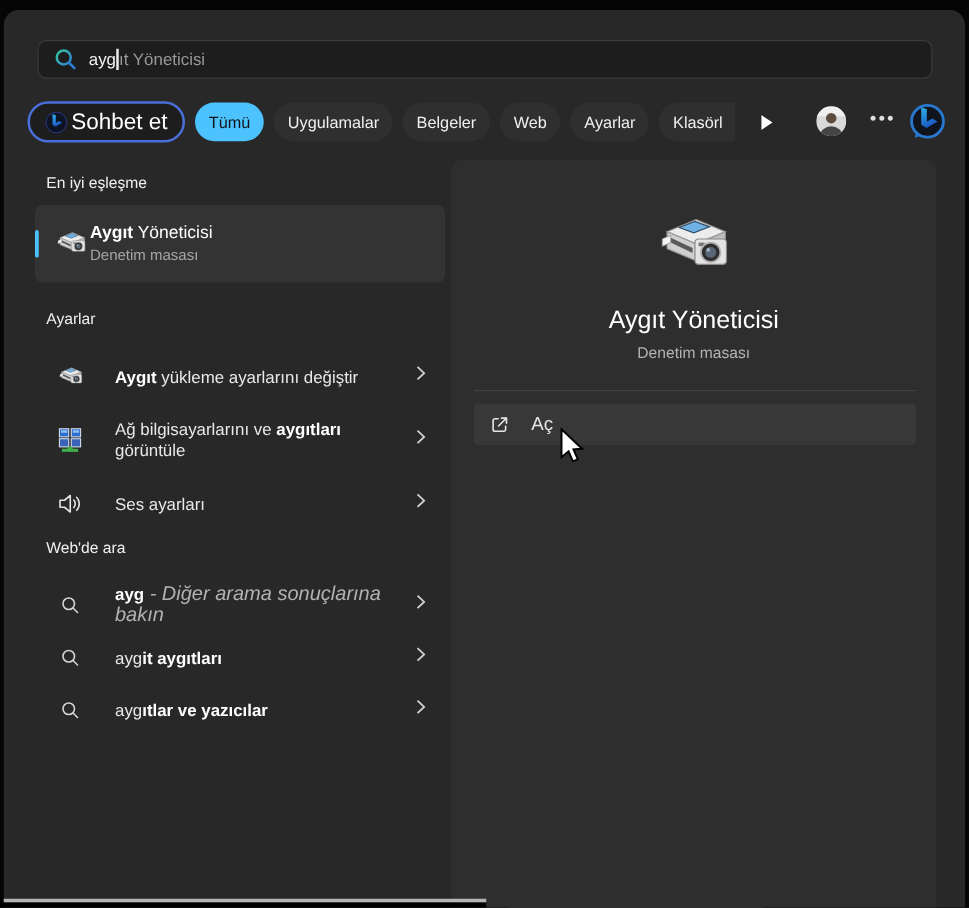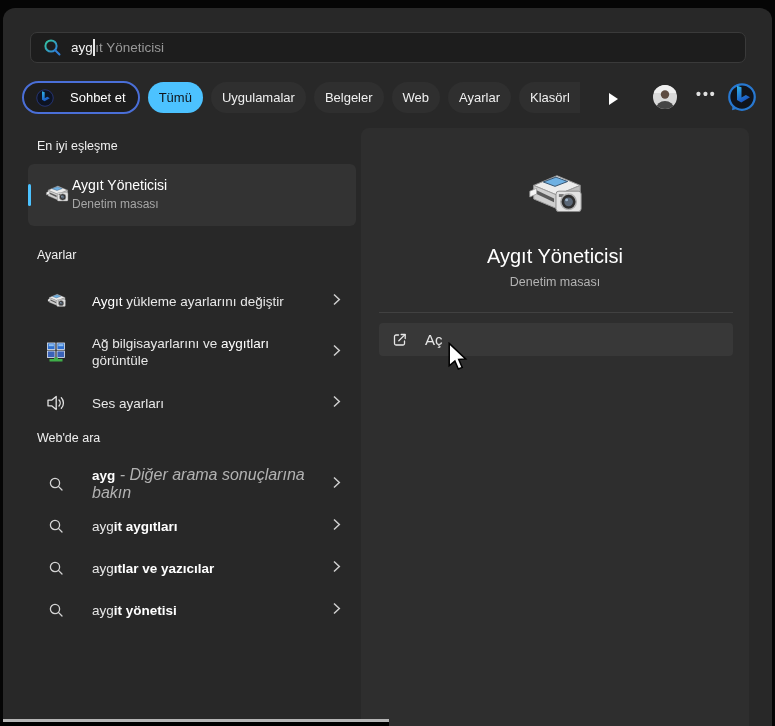--- a/index.html
+++ b/index.html
@@ -15,39 +15,39 @@
                background:#1d1d1d; border:1px solid #3a3a3a; border-radius:7px;
                display:flex; align-items:center; padding-left:12px; gap:9px; }
   #searchtext { font-size:13.5px; display:flex; align-items:center; }
   .typed { color:#f2f2f2; }
   .caret { width:1.5px; height:17px; background:#e8e8e8; margin:0 0.5px; }
   .suggest { color:#989898; }
 
   
   #tabsrow { position:absolute; left:19px; top:73px; width:730px; height:33px; }
   #tabflex { display:flex; align-items:center; gap:8px; height:33px; }
-  .chatpill { display:flex; align-items:center; gap:16px; height:33px; padding:0 12px;
+  .chatpill { display:flex; align-items:center; gap:3px; height:33px; padding:0 12px;
               background:#1d1d1d; border:2px solid #4a6fd8; border-radius:17px;
-              color:#fff; font-size:13px; }
+              color:#fff; font-size:18px; }
   .pill { display:flex; align-items:center; height:31px; padding:7px 11px;
           background:#2f2f2f; border-radius:16px; color:#f0f0f0; font-size:13px;
           white-space:nowrap; }
   .pill.selected { background:#4cc2ff; color:#101418; }
   .pill.clipped { border-radius:16px 0 0 16px; max-width:61px; overflow:hidden;text-align:right; }
   #tab-scroll { position:absolute; left:587px; top:10px; }
   #avatar { position:absolute; left:631px; top:4px; }
   #moredots { position:absolute; left:674px; top:5px; color:#e0e0e0; font-size:14px;
               letter-spacing:2px; font-weight:700; }
   #bing-right { position:absolute; left:705px; top:1px; }
 
   
   .sechead { position:absolute; left:34px; color:#f0f0f0; font-size:12.5px; font-weight:400; }
   .row { position:absolute; left:25px; width:327px; display:flex; align-items:center; }
   .rowtext { color:#e8e8e8; font-size:13.5px; }
-  .rowtext b, .titleline b { font-weight:400; color:#fff; }
+  .rowtext b, .titleline b { font-weight:700; color:#fff; }
   .chev { position:absolute; right:14px; top:50%; transform:translateY(-50%); }
 
   #bestitem { position:absolute; left:25px; top:156px; width:328px; height:62px;
               background:#333333; border-radius:6px; }
   #accentbar { position:absolute; left:0px; top:20px; width:3px; height:22px;
                background:#4cc2ff; border-radius:2px; }
   #bestitem .icon { position:absolute; left:16px; top:18px; }
   .titleline { color:#fff; font-size:14px; position:absolute; left:44px; top:13px; }
   .subline  { color:#a6a6a6; font-size:12px; position:absolute; left:44px; top:33px; }
 
@@ -292,34 +292,20 @@
         </svg>
     </span>
     <div class="rowtext"><span class="pre">ayg</span><span class="comp">ıtlar ve yazıcılar</span></div>
     <span class="chev">
       <svg width="8" height="13" viewBox="0 0 8 13">
           <polyline points="1,1.5 6.3,6.5 1,11.5" fill="none" stroke="#cfcfcf" stroke-width="1.5"></polyline>
         </svg>
     </span>
   </div>
 
-  <div class="row web-row" style="top:581px">
-    <span class="icon">
-      <svg width="17" height="17" viewBox="0 0 17 17">
-          <circle cx="7" cy="7" r="4.6" fill="none" stroke="#d4d4d4" stroke-width="1.3"></circle>
-          <line x1="10.4" y1="10.4" x2="14" y2="14" stroke="#d4d4d4" stroke-width="1.3" stroke-linecap="round"></line>
-        </svg>
-    </span>
-    <div class="rowtext"><span class="pre">ayg</span><span class="comp">it yönetisi</span></div>
-    <span class="chev">
-      <svg width="8" height="13" viewBox="0 0 8 13">
-          <polyline points="1,1.5 6.3,6.5 1,11.5" fill="none" stroke="#cfcfcf" stroke-width="1.5"></polyline>
-        </svg>
-    </span>
-  </div>
 
 
   <div id="pane">
     <div class="bigicon">
       <svg width="62" height="62" viewBox="0 0 64 64">
           <use href="#devmgr"></use>
         </svg>
     </div>
     <div id="pv-title">Aygıt Yöneticisi</div>
     <div id="pv-sub">Denetim masası</div>

